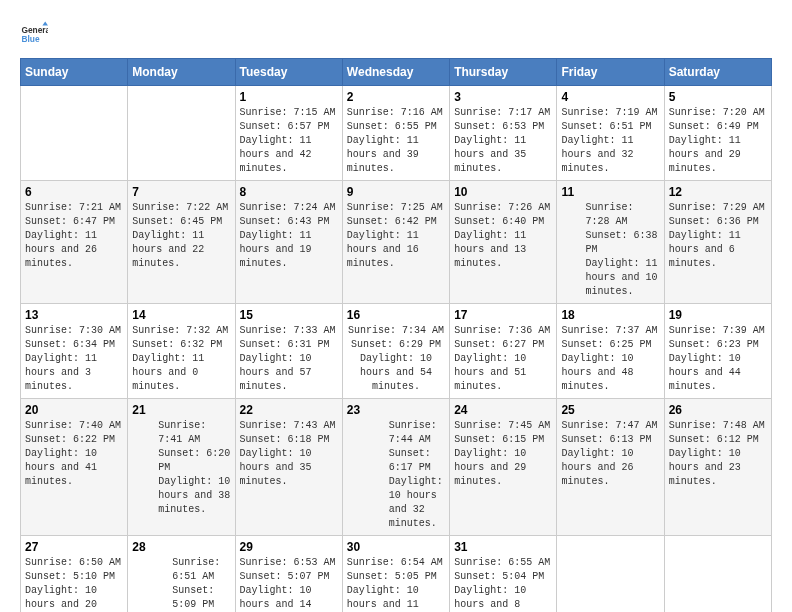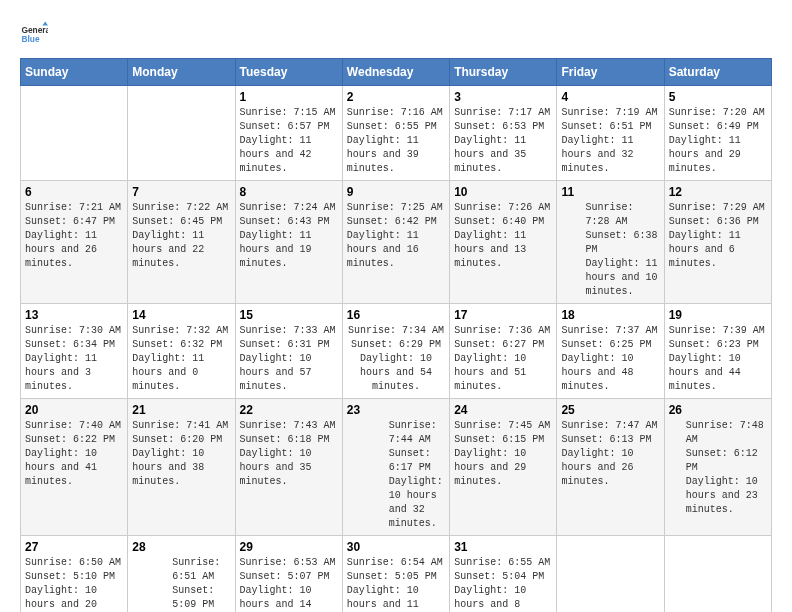--- a/index.html
+++ b/index.html
@@ -246,21 +246,21 @@
       </tr>
       <tr>
         <td>
           <div class="day-number">20</div>
           <div class="day-info" style="white-space: pre-line;">Sunrise: 7:40 AM
 Sunset: 6:22 PM
 Daylight: 10 hours and 41 minutes.</div>
         </td>
         <td>
           <div class="day-number">21</div>
-          <div class="day-info" style="white-space: pre-line;">Sunrise: 7:41 AM
+          <div class="day-info" style="white-space: pre-line; margin-left: 26px;">Sunrise: 7:41 AM
 Sunset: 6:20 PM
 Daylight: 10 hours and 38 minutes.</div>
         </td>
         <td>
           <div class="day-number">22</div>
           <div class="day-info" style="white-space: pre-line;">Sunrise: 7:43 AM
 Sunset: 6:18 PM
 Daylight: 10 hours and 35 minutes.</div>
         </td>
         <td>
@@ -276,21 +276,21 @@
 Daylight: 10 hours and 29 minutes.</div>
         </td>
         <td>
           <div class="day-number">25</div>
           <div class="day-info" style="white-space: pre-line;">Sunrise: 7:47 AM
 Sunset: 6:13 PM
 Daylight: 10 hours and 26 minutes.</div>
         </td>
         <td>
           <div class="day-number">26</div>
-          <div class="day-info" style="white-space: pre-line; margin-left: 17px;">Sunrise: 7:48 AM
+          <div class="day-info" style="white-space: pre-line;">Sunrise: 7:48 AM
 Sunset: 6:12 PM
 Daylight: 10 hours and 23 minutes.</div>
         </td>
       </tr>
       <tr>
         <td>
           <div class="day-number">27</div>
           <div class="day-info" style="white-space: pre-line;">Sunrise: 6:50 AM
 Sunset: 5:10 PM
 Daylight: 10 hours and 20 minutes.</div>

